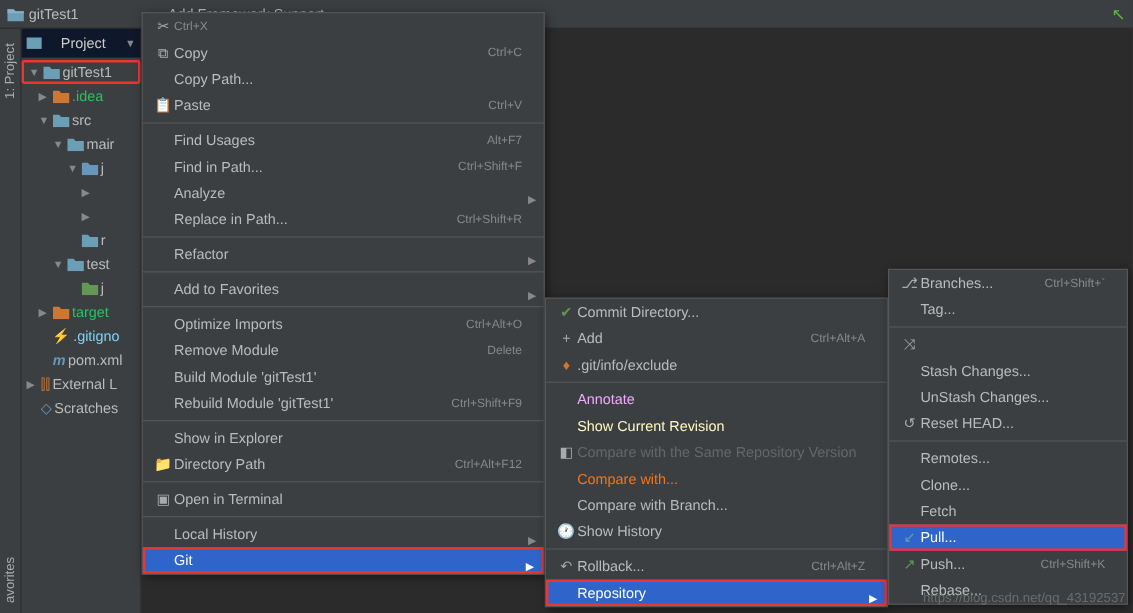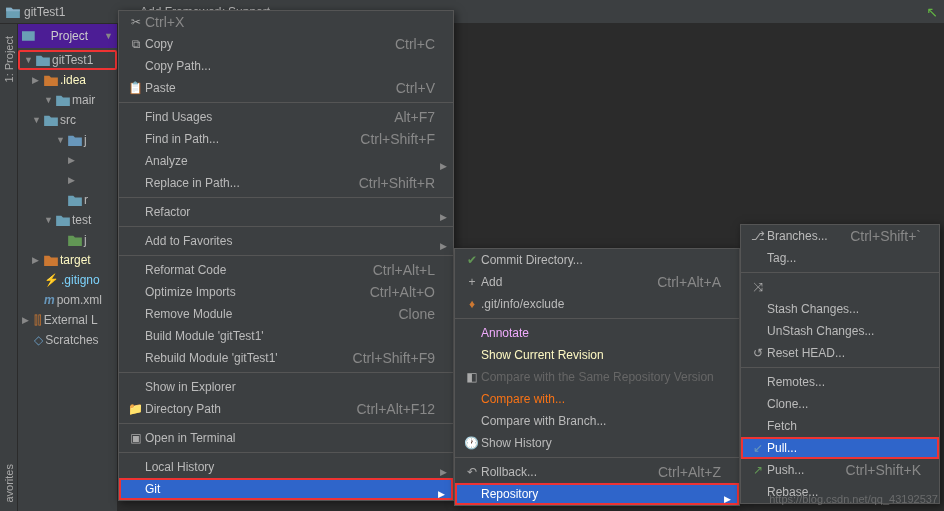--- a/index.html
+++ b/index.html
@@ -8,41 +8,41 @@
 .topbar-left{display:flex;align-items:center;gap:4px}
 .topbar-right{display:flex;align-items:center;gap:8px}
 .folder-icon{width:14px;height:12px;display:inline-block}
 .folder-icon svg{width:100%;height:100%}
 .add-config{border:1px solid #555;padding:2px 8px;border-radius:3px;color:#aaa;background:#3c3f41}
 .hammer{color:#62b543;font-size:14px}
 .sidebar{position:absolute;left:0;top:24px;bottom:0;width:18px;background:#3c3f41;border-right:1px solid #2b2b2b;display:flex;flex-direction:column;align-items:center;padding-top:4px}
 .sidebar-text{writing-mode:vertical-rl;transform:rotate(180deg);color:#aaa;font-size:11px;margin-top:8px}
 .sidebar-text2{writing-mode:vertical-rl;transform:rotate(180deg);color:#aaa;font-size:11px;margin-top:auto;margin-bottom:8px}
 .project-panel{position:absolute;left:18px;top:24px;width:100px;bottom:0;background:#3c3f41;border-right:1px solid #2b2b2b}
-.project-header{height:24px;background:#4c1d95;display:flex;align-items:center;padding:0 4px;gap:16px}
+.project-header{height:24px;background:#0f172a;display:flex;align-items:center;padding:0 4px;gap:16px}
 .project-header .dropdown{color:#ccc}
 .tree{padding:2px 0}
 .tree-row{display:flex;align-items:center;height:20px;padding-left:4px;gap:2px;white-space:nowrap;overflow:hidden}
 .tree-row.sel{border:2px solid #e33;border-radius:2px}
 .tree-row .arrow{width:10px;color:#888;font-size:9px}
 .tree-row .arrow.down::before{content:"▼"}
 .tree-row .arrow.right::before{content:"▶"}
 .tree-row .txt{color:#bbb}
-.tree-row .txt.orange{color:#fef9c3}
+.tree-row .txt.orange{color:#22c55e}
 .tree-row .txt.gray{color:#7dd3fc}
 .indent1{padding-left:14px}.indent2{padding-left:26px}.indent3{padding-left:38px}.indent4{padding-left:50px}
 .editor{position:absolute;left:118px;top:24px;right:0;bottom:0;background:#2b2b2b;display:flex;align-items:center;justify-content:center}
 .search-hint{color:#555;font-size:14px}
 .menu{position:absolute;background:#3c3f41;border:1px solid #555;box-shadow:2px 2px 8px rgba(0,0,0,.5)}
 .menu1{left:118px;top:10px;width:336px}
 .menu-row{height:22px;display:flex;align-items:center;padding:0 18px 0 8px;color:#bbb;position:relative}
 .menu-row.sel{background:#2f65ca;color:#fff;border:2px solid #e33;padding:0 16px 0 6px}
 .menu-row .mi{width:18px;display:inline-flex;justify-content:center;color:#aaa}
 .menu-row .lbl{flex:1}
-.menu-row .sc{color:#888;font-size:14px}
+.menu-row .sc{color:#888;font-size:10px}
 .menu-row .sub::after{content:"▶";position:absolute;right:6px;font-size:9px;color:#888}
 .menu-row.sel .sub::after{color:#fff}
 .menu-sep{height:1px;background:#555;margin:3px 0}
 .menu2{left:454px;top:248px;width:286px}
 .menu3{left:740px;top:224px;width:200px}
 .watermark{position:absolute;right:6px;bottom:6px;color:#888;font-size:11px;opacity:.6}
 </style>
 </head>
 <body>
 
@@ -81,33 +81,33 @@
           </svg></span>
         <span class="txt">gitTest1</span>
       </div>
     <div class="tree-row indent1">
         <span class="arrow right"></span>
         <span class="folder-icon"><svg viewBox="0 0 16 14">
             <path fill="#cc7832" d="M0 2h6l2 2h8v10H0z"></path>
           </svg></span>
         <span class="txt orange">.idea</span>
       </div>
+    <div class="tree-row indent1">
+        <span class="arrow down"></span>
+        <span class="folder-icon"><svg viewBox="0 0 16 14">
+            <path fill="#6a9fb5" d="M0 2h6l2 2h8v10H0z"></path>
+          </svg></span>
+        <span class="txt">src</span>
+      </div>
     <div class="tree-row indent2">
         <span class="arrow down"></span>
         <span class="folder-icon"><svg viewBox="0 0 16 14">
             <path fill="#6a9fb5" d="M0 2h6l2 2h8v10H0z"></path>
           </svg></span>
         <span class="txt">mair</span>
-      </div>
-    <div class="tree-row indent1">
-        <span class="arrow down"></span>
-        <span class="folder-icon"><svg viewBox="0 0 16 14">
-            <path fill="#6a9fb5" d="M0 2h6l2 2h8v10H0z"></path>
-          </svg></span>
-        <span class="txt">src</span>
       </div>
     <div class="tree-row indent3">
         <span class="arrow down"></span>
         <span class="folder-icon"><svg viewBox="0 0 16 14">
             <path fill="#6897bb" d="M0 2h6l2 2h8v10H0z"></path>
           </svg></span>
         <span class="txt">j</span>
       </div>
     <div class="tree-row indent4">
         <span class="arrow right"></span>
@@ -218,32 +218,27 @@
     </div>
   <div class="menu-sep"></div>
   <div class="menu-row">
       <span class="mi"></span>
       <span class="lbl">Add to Favorites</span>
       <span class="sub"></span>
     </div>
   <div class="menu-sep"></div>
   <div class="menu-row">
       <span class="mi"></span>
-      <span class="lbl">Reformat Code</span>
-      <span class="sc">Ctrl+Alt+L</span>
-    </div>
-  <div class="menu-row">
-      <span class="mi"></span>
       <span class="lbl">Optimize Imports</span>
       <span class="sc">Ctrl+Alt+O</span>
     </div>
   <div class="menu-row">
       <span class="mi"></span>
       <span class="lbl">Remove Module</span>
-      <span class="sc">Clone</span>
+      <span class="sc">Delete</span>
     </div>
   <div class="menu-row">
       <span class="mi"></span>
       <span class="lbl">Build Module 'gitTest1'</span>
     </div>
   <div class="menu-row">
       <span class="mi"></span>
       <span class="lbl">Rebuild Module 'gitTest1'</span>
       <span class="sc">Ctrl+Shift+F9</span>
     </div>

